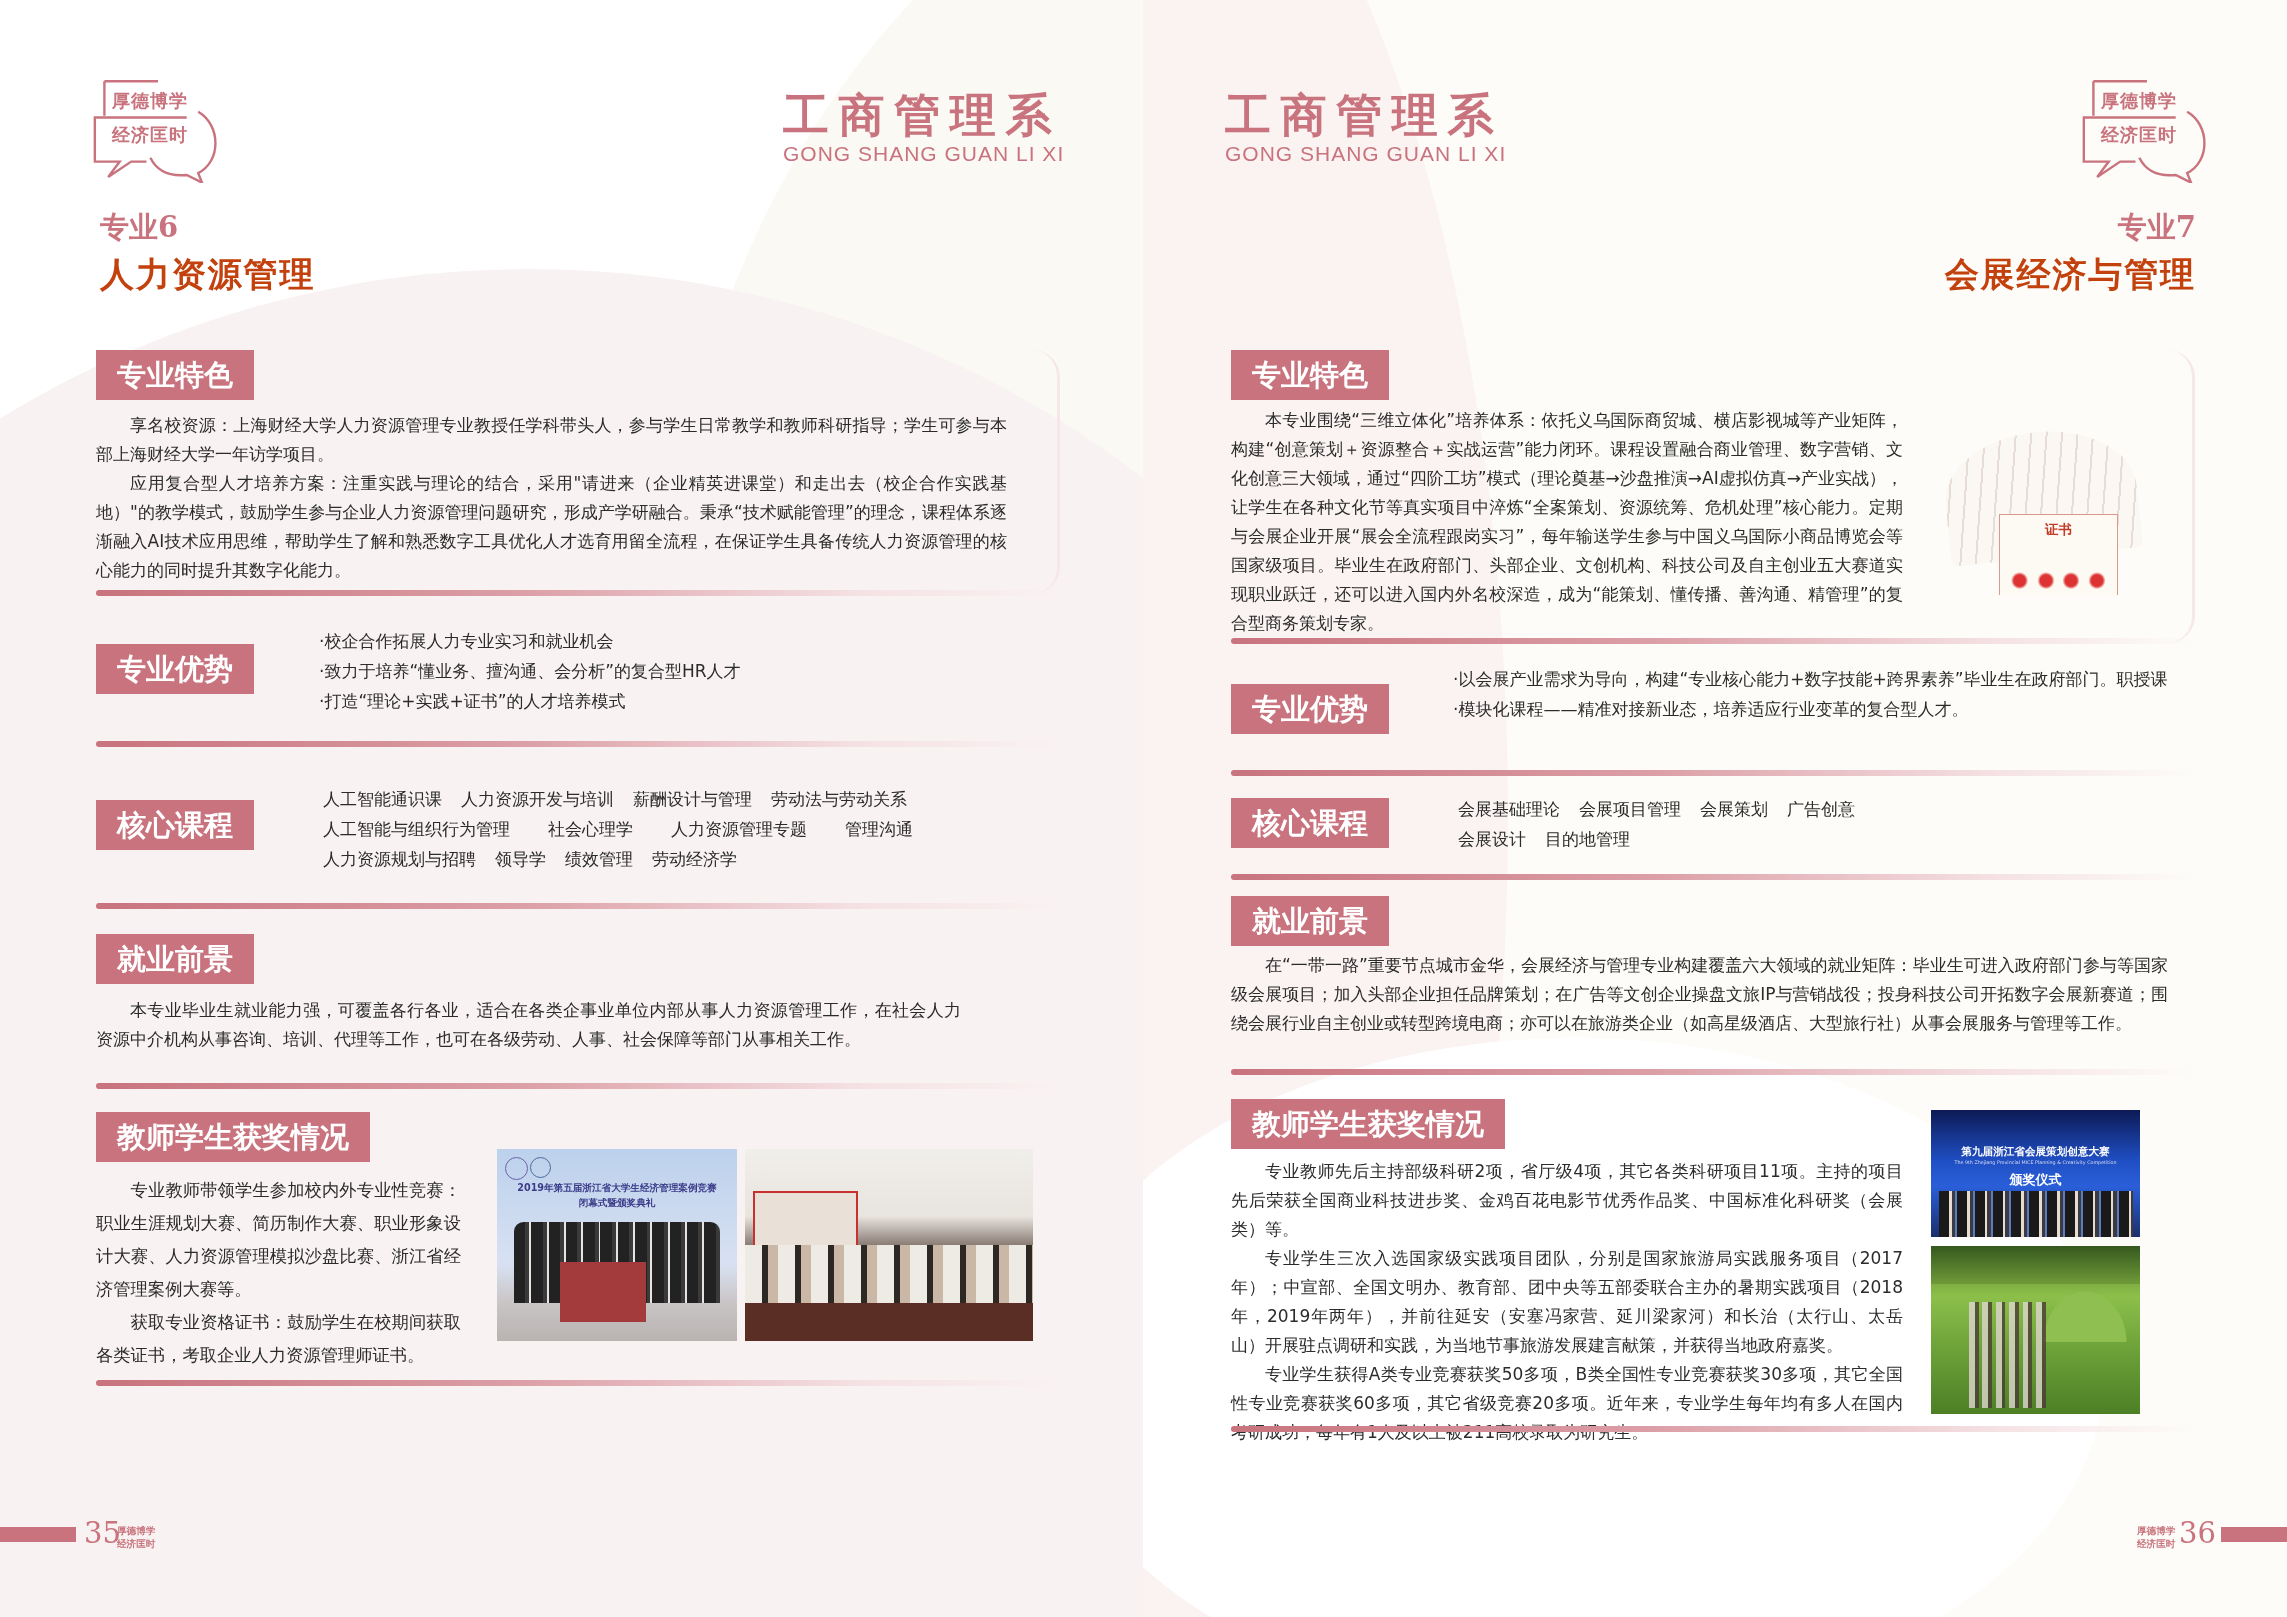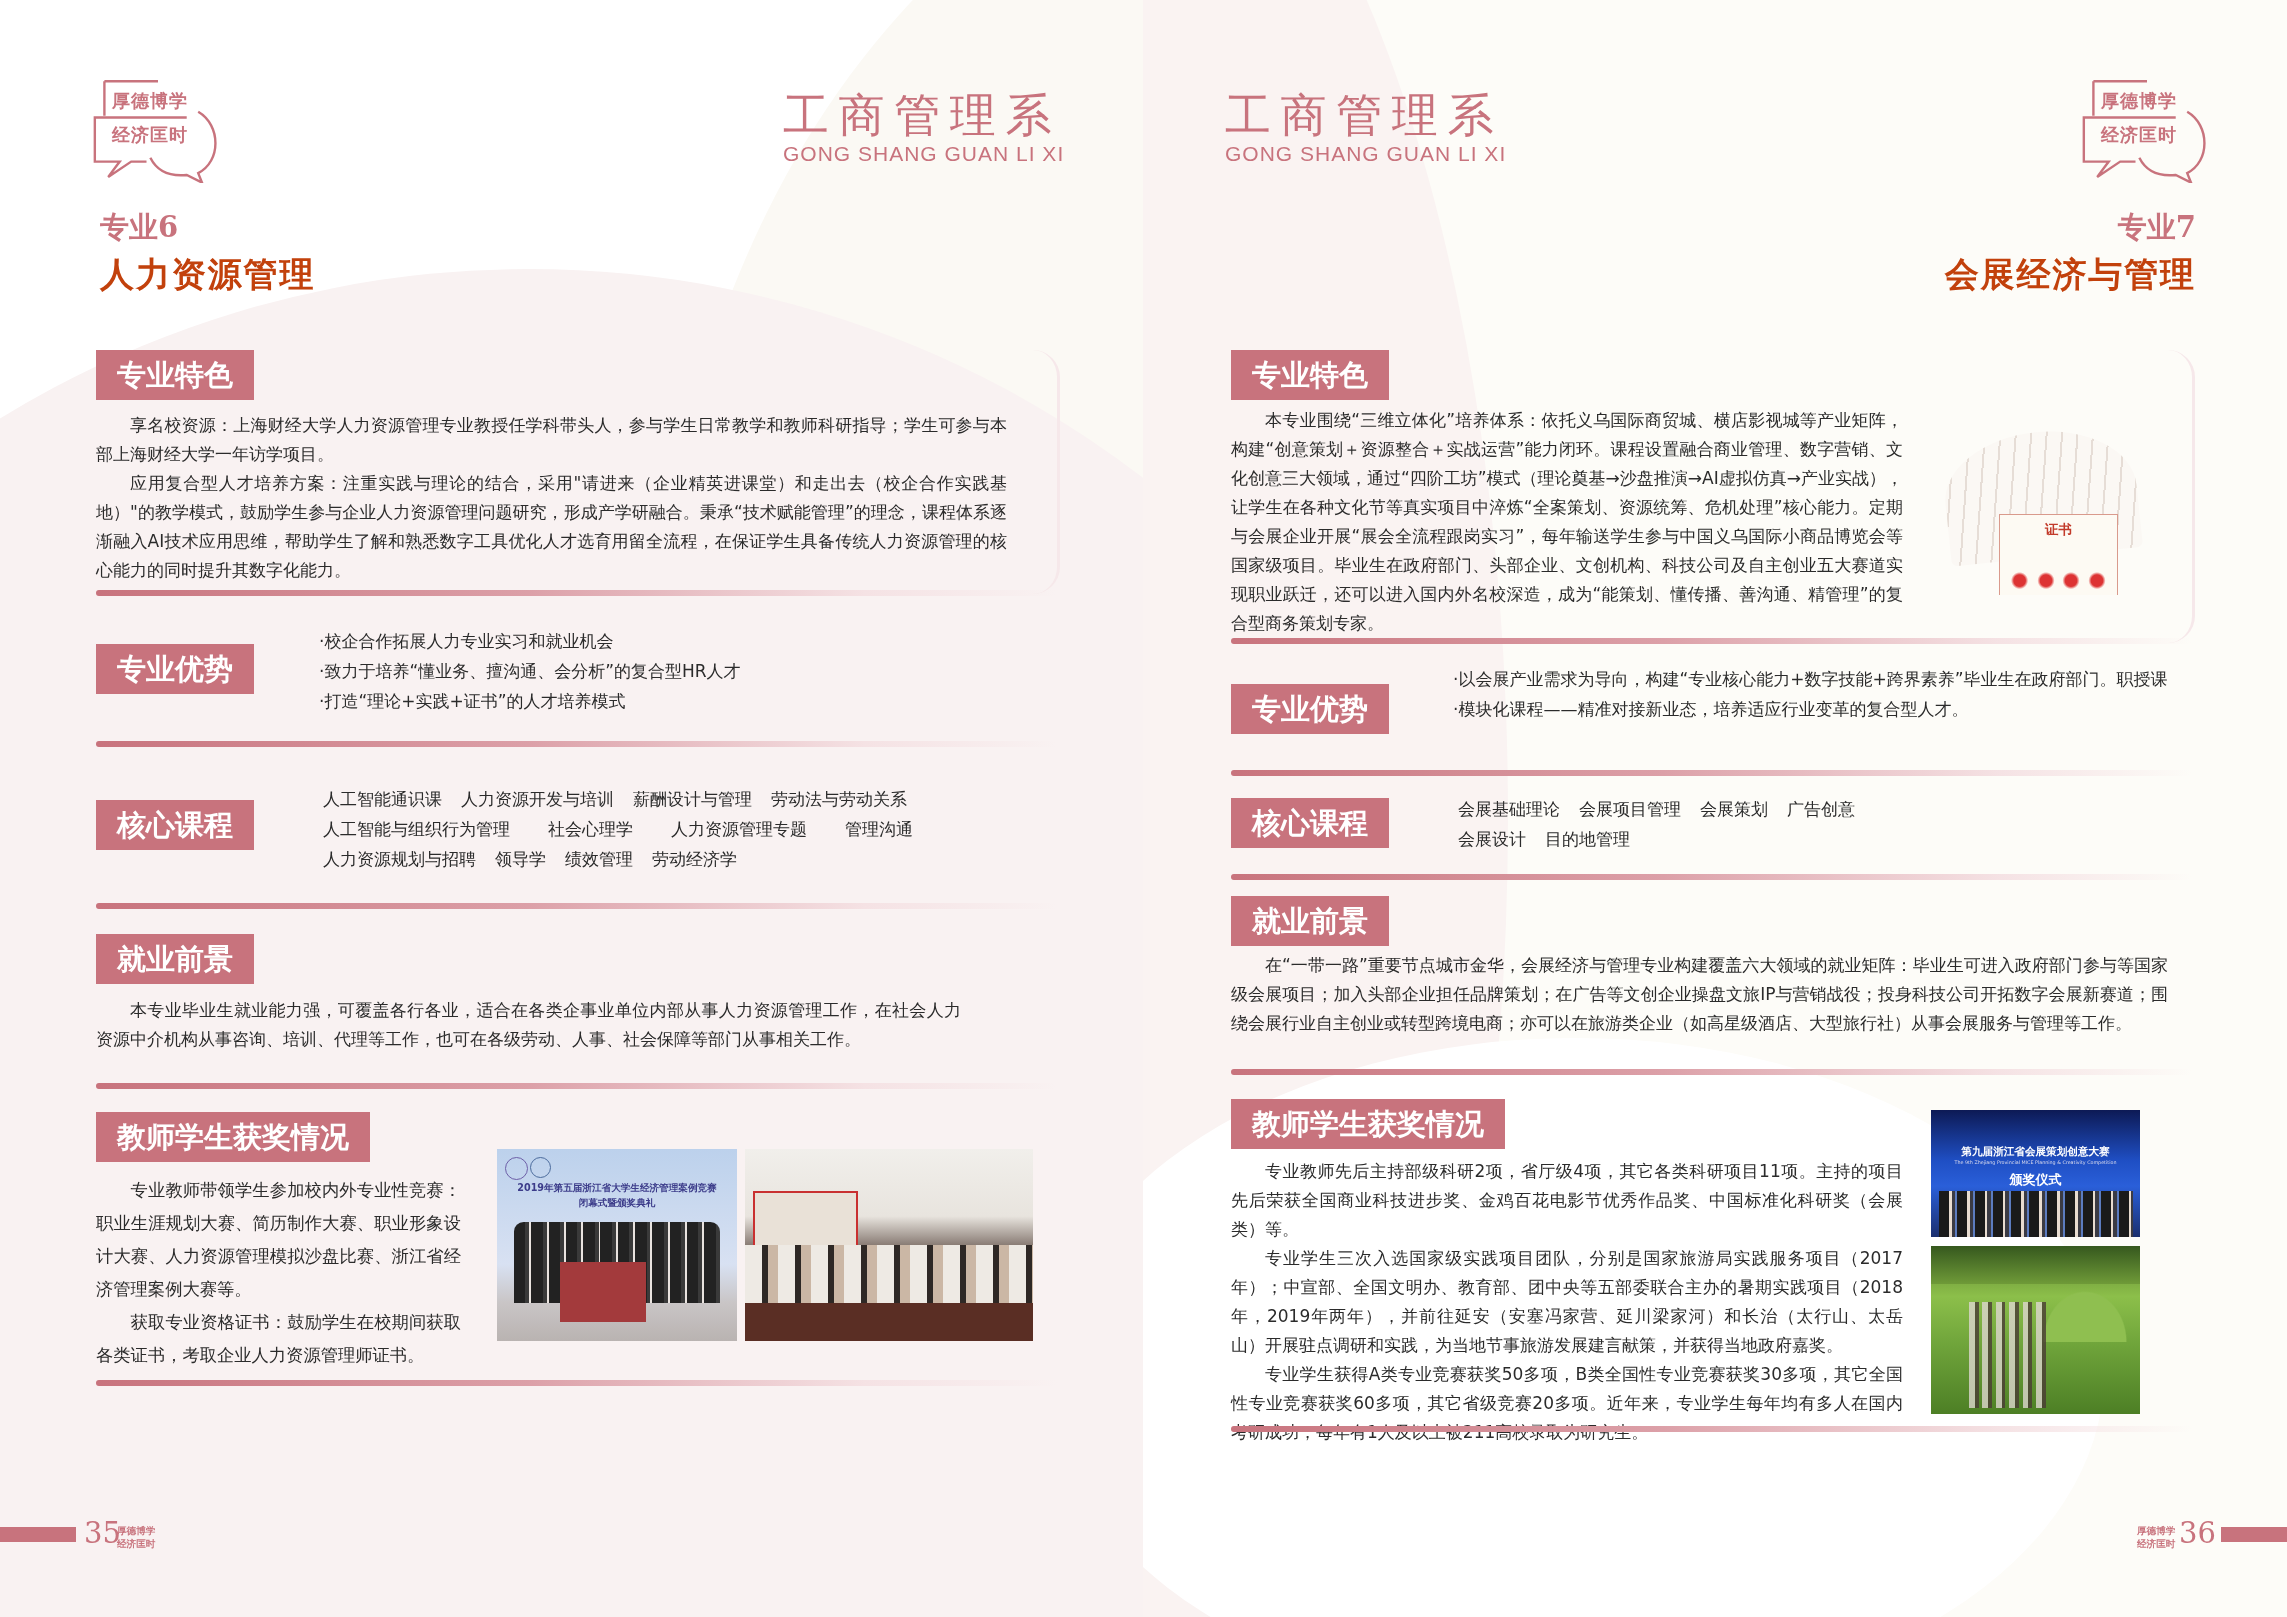--- a/index.html
+++ b/index.html
@@ -12,21 +12,21 @@
   .shape-l2 { left:653px; top:-192px; width:1345px; height:1825px; background:#fbf9f4; border-radius:50%; }
   .shape-r1 { left:-500px; top:-288px; width:865px; height:2210px; background:#faf3f2; }
   .shape-r2 { left:-96px; top:1038px; width:1057px; height:672px; background:#ffffff; border-radius:50%; }
 
   .logo { position:absolute; width:134px; height:106px; }
   .logo svg { position:absolute; left:0; top:0; }
   .logo .l1, .logo .l2 { position:absolute; font-family:"DejaVu Sans", sans-serif; font-size:18px; color:#c8737d; letter-spacing:1px; font-weight:bold; }
   .logo .l1 { left:21px; top:11.5px; }
   .logo .l2 { left:21px; top:46px; }
 
-  .dept-title { position:absolute; font-family:"DejaVu Serif", serif; font-size:46px; color:#c8737d; letter-spacing:9.6px; font-weight:normal; }
+  .dept-title { position:absolute; font-family:"DejaVu Serif", serif; font-size:46px; color:#c8737d; letter-spacing:9.6px; font-weight:bold; }
   .dept-pinyin { position:absolute; font-family:"Liberation Sans", sans-serif; font-size:21px; color:#c8737d; letter-spacing:1px; }
 
   .major-no { position:absolute; font-family:"DejaVu Serif", serif; font-size:29px; color:#c8737d; font-weight:bold; }
   .major-name { position:absolute; font-family:Liberation Mono, monospace; font-size:34px; color:#c2410c; font-weight:bold; letter-spacing:1.9px; }
 
   .tag { position:absolute; background:#c8737d; color:#fff; font-family:"DejaVu Serif", serif; font-size:29px; height:50px; line-height:50px; padding:0 21px; white-space:nowrap; font-weight:bold; }
 
   .para { position:absolute; font-size:17px; line-height:29px; color:#2b2b2b; text-align:justify; }
   .para p { margin:0; text-indent:2em; }
   .list { position:absolute; font-size:17px; line-height:30px; color:#2b2b2b; }

